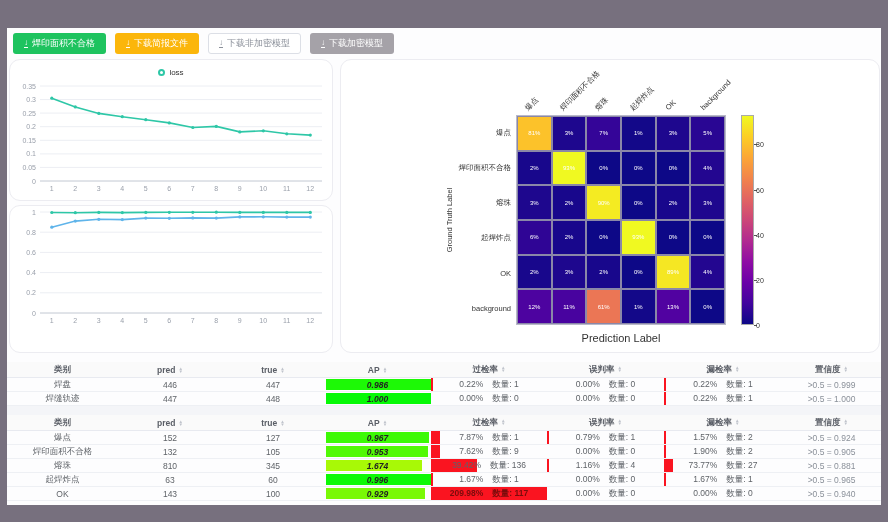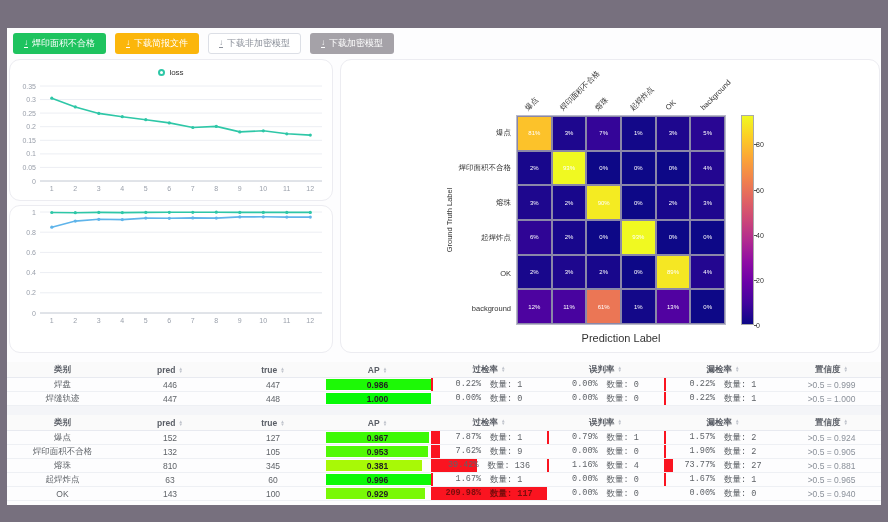--- a/index.html
+++ b/index.html
@@ -60,22 +60,22 @@
   .gap{height:9px;background:#f4f5f8;}
   table{border-collapse:collapse;width:874px;table-layout:fixed;font-size:8.5px;color:#5f6368;}
   th,td{border-bottom:1px solid #eef0f4;padding:0;height:13px;text-align:center;
     overflow:hidden;white-space:nowrap;}
   thead th{background:#fafafa;height:15px;font-weight:bold;color:#5a5e66;border-bottom:1px solid #e8eaf0;}
   .sorter{display:inline-flex;flex-direction:column;margin-left:3px;vertical-align:middle;line-height:3.5px;}
   .sorter span{font-size:4.5px;color:#c0c4cc;}
   .ap-cell{position:relative;}
   .ap-bar{position:absolute;left:2px;top:1px;bottom:1px;display:flex;align-items:center;
     justify-content:center;color:#1c2b12;font-weight:bold;}
-  .ap-text{position:relative;z-index:2;font-weight:bold;color:#222;}
-  .pct-cell{position:relative;font-family:Liberation Mono, monospace;}
+  .ap-text{position:relative;z-index:2;font-weight:bold;color:#222;font-style:italic;}
+  .pct-cell{position:relative;}
   .pct-bar{position:absolute;left:0;top:0;bottom:0;background:var(--c-red);}
   .pct-wrap{position:relative;z-index:2;display:flex;justify-content:center;gap:9px;}
   .pct-wrap.onred{color:#7a0c0c;font-weight:bold;}
   .conf{color:#8a9099;}
 </style>
 </head>
 <body>
 
 <div class="content">
 
@@ -473,21 +473,21 @@
                   <span>1.90%</span>
                   <span>数量: 2</span>
                 </div>
               </td>
               <td class="conf">&gt;0.5 = 0.905</td>
             </tr>
             <tr>
               <td>熔珠</td>
               <td>810</td>
               <td>345</td>
-              <td class="ap-cell"><div class="ap-bar" style="width:90.0%;background:hsl(80,95%,50%)"></div><span class="ap-text">0.381</span></td>
+              <td class="ap-cell"><div class="ap-bar" style="width:90.0%;background:hsl(80,95%,50%)"></div><span class="ap-text">1.674</span></td>
               <td class="pct-cell">
                 <div class="pct-bar" style="width:39.42%;min-width:2px"></div>
                 <div class="pct-wrap">
                   <span>39.42%</span>
                   <span>数量: 136</span>
                 </div>
               </td>
               <td class="pct-cell">
                 <div class="pct-bar" style="width:1.16%;min-width:2px"></div>
                 <div class="pct-wrap">

